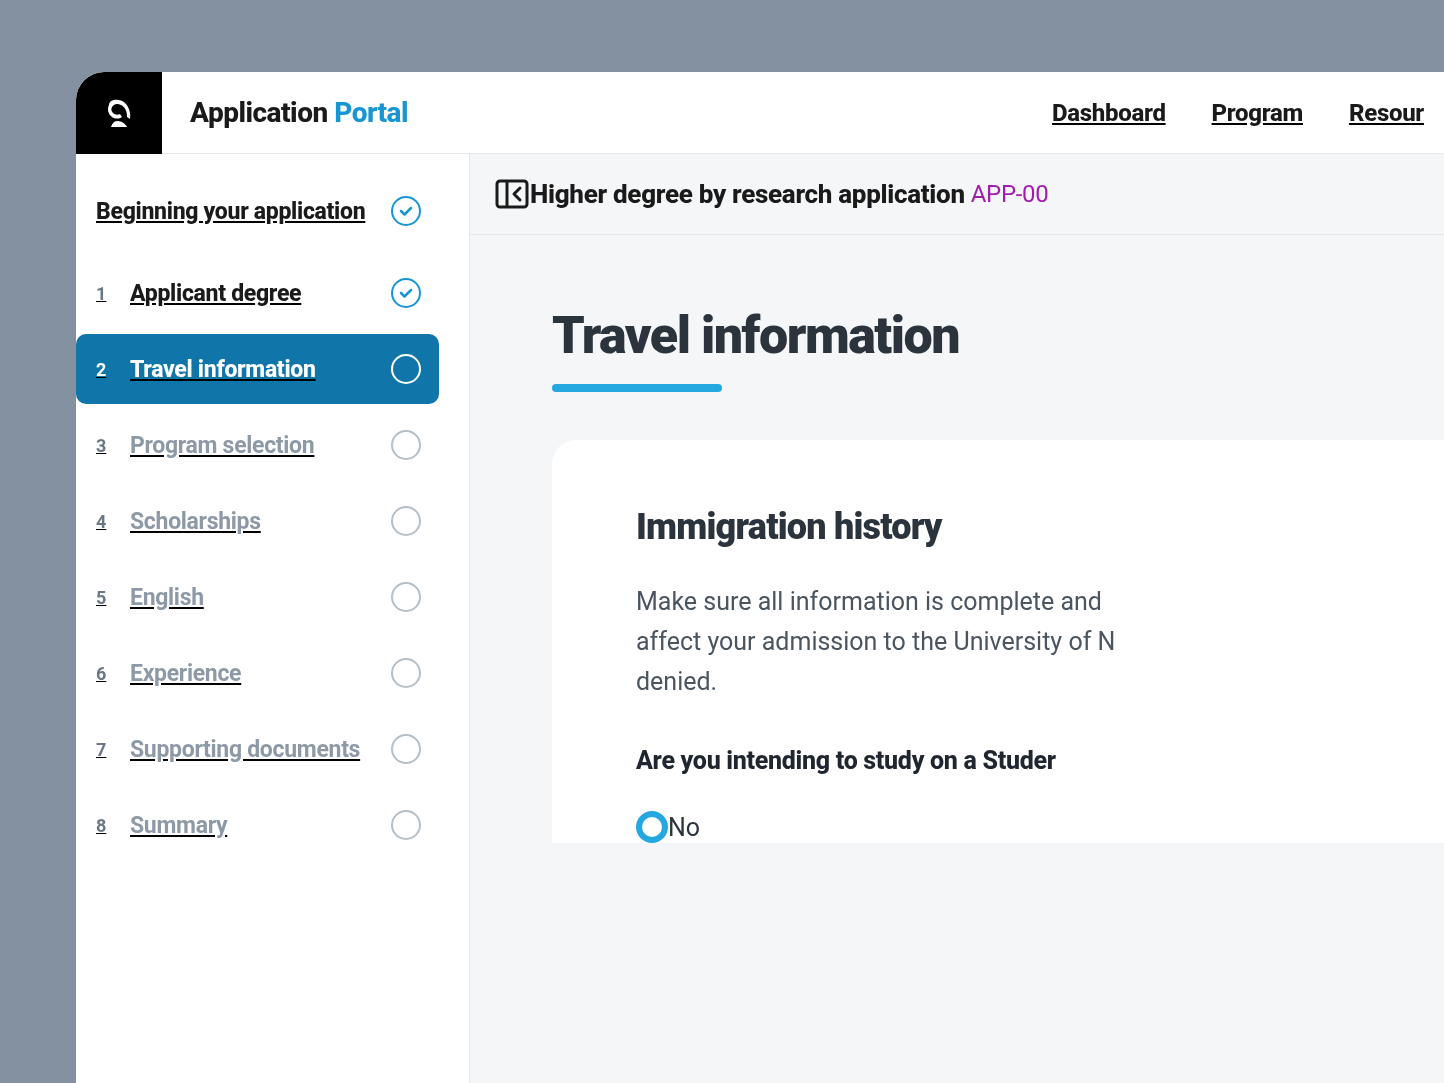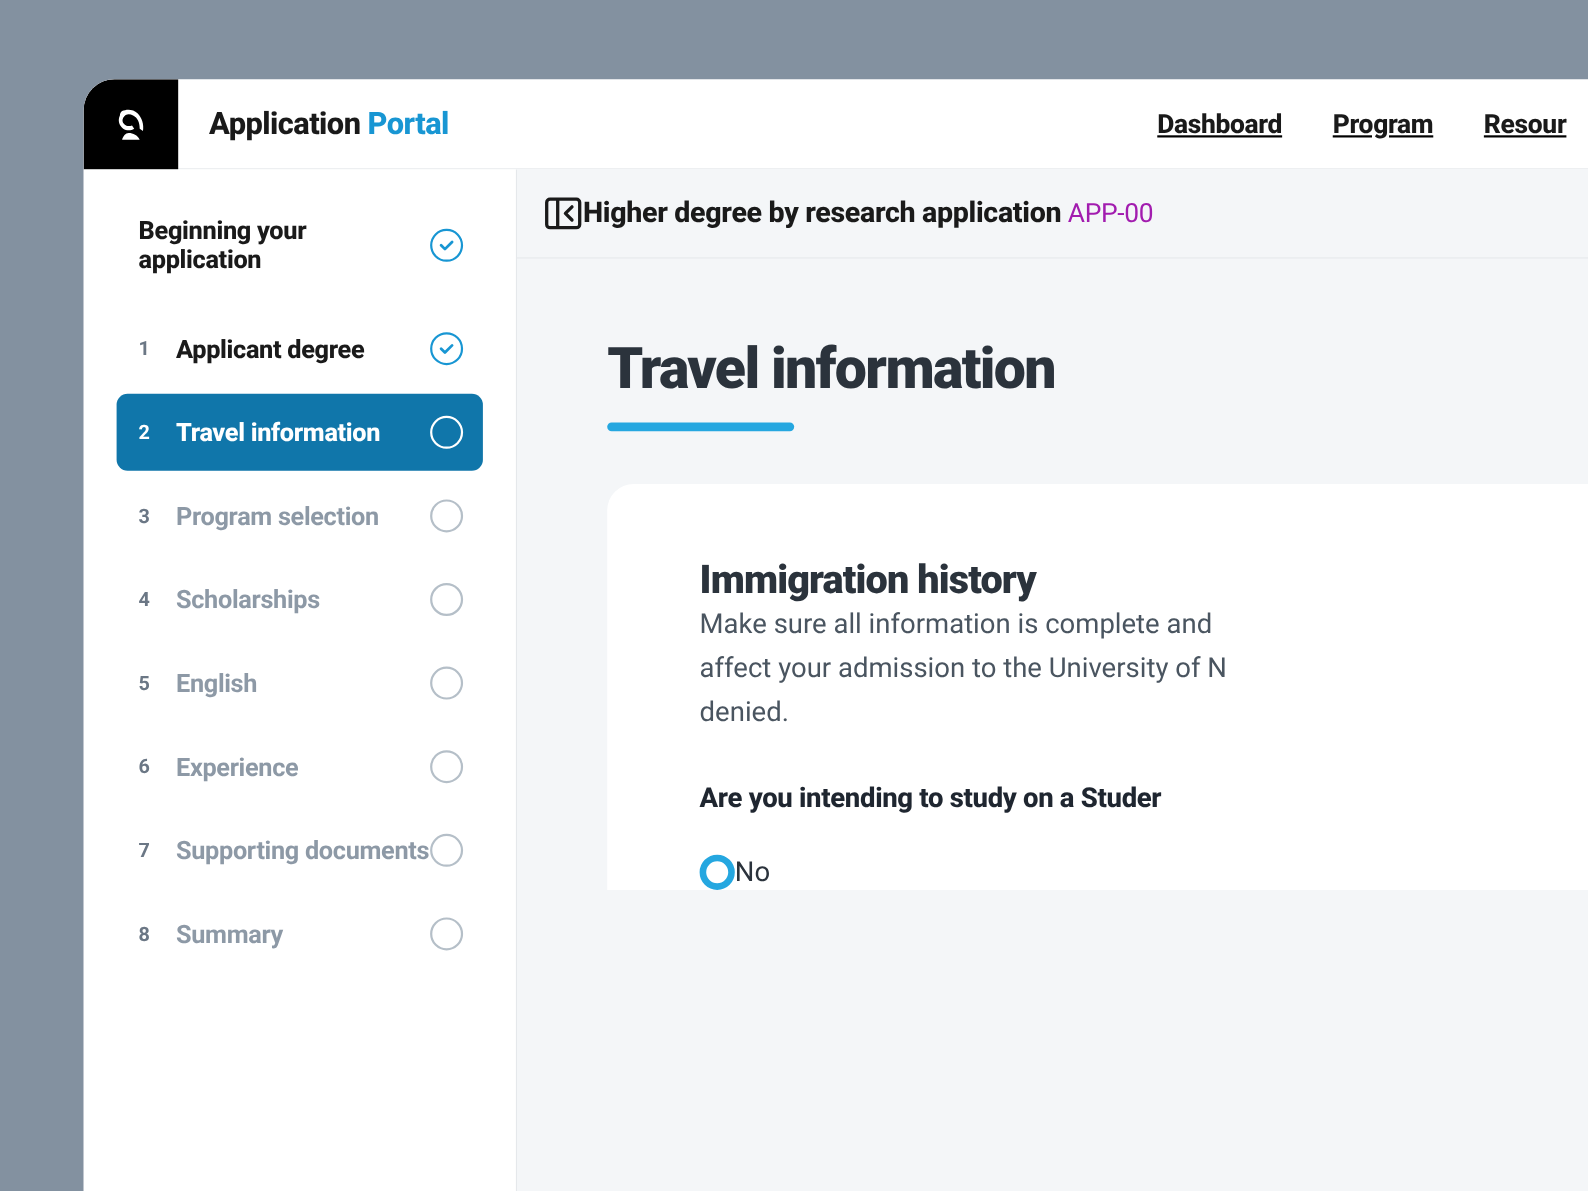--- a/index.html
+++ b/index.html
@@ -71,22 +71,22 @@
     .body-area {
       display: flex;
       height: calc(100% - 82px);
     }
     .sidebar {
       width: 394px;
       flex-shrink: 0;
       background: #ffffff;
       border-right: 1px solid #e5e8eb;
       padding-top: 28px;
-      padding-left: 30px;
       padding-right: 30px;
+      text-decoration: underline;
     }
     .sidebar-header {
       display: flex;
       align-items: center;
       justify-content: space-between;
       padding: 14px 18px 14px 20px;
       margin-bottom: 18px;
     }
     .sidebar-header-text {
       font-size: 23px;
@@ -213,20 +213,21 @@
     .card {
       background: #ffffff;
       border-radius: 24px 0 0 0;
       padding: 66px 0 0 84px;
     }
     .card-title {
       font-size: 36px;
       font-weight: 900;
       color: #2b333c;
       letter-spacing: -0.8px;
+      margin-bottom: 34px;
     }
     .card-body {
       font-size: 25px;
       line-height: 1.6;
       color: #4a5560;
       margin-bottom: 44px;
     }
     .question {
       font-size: 25px;
       font-weight: 800;

